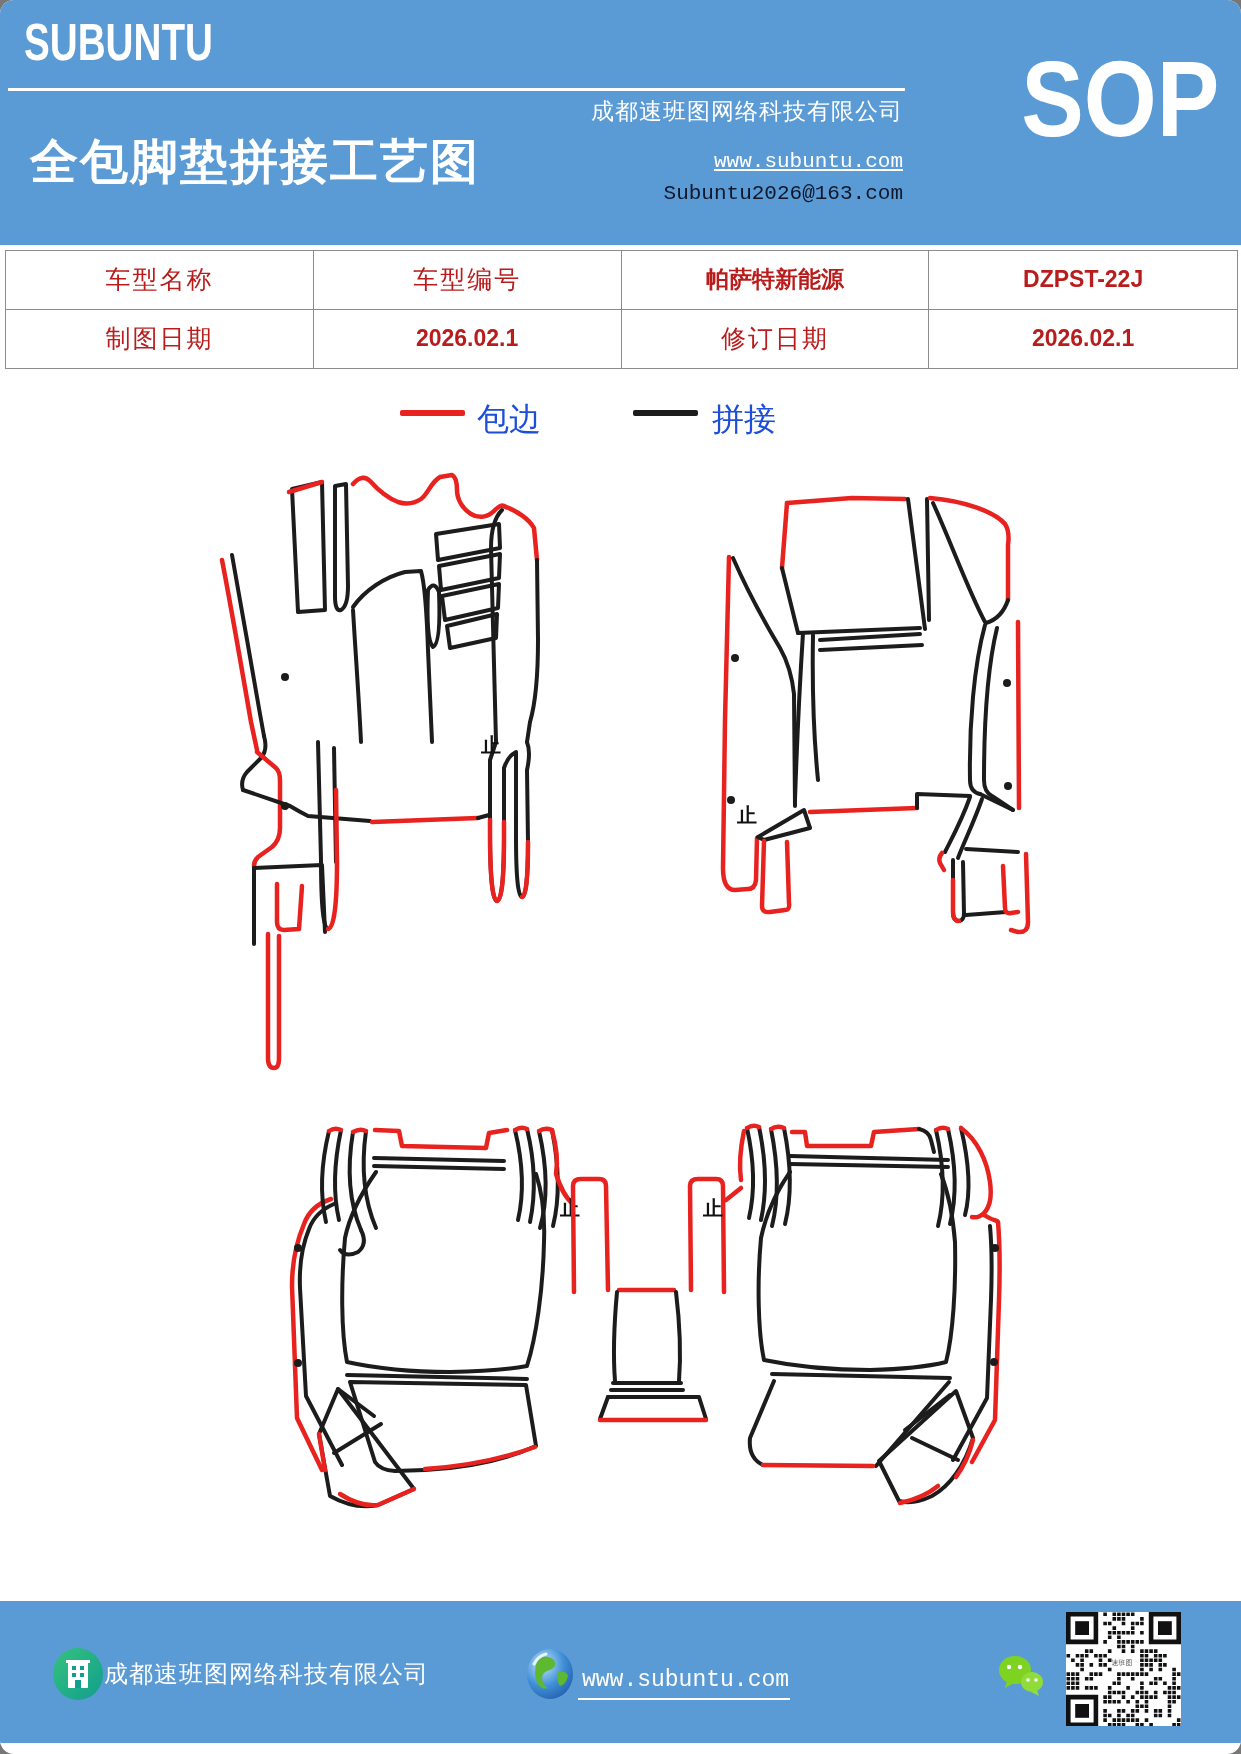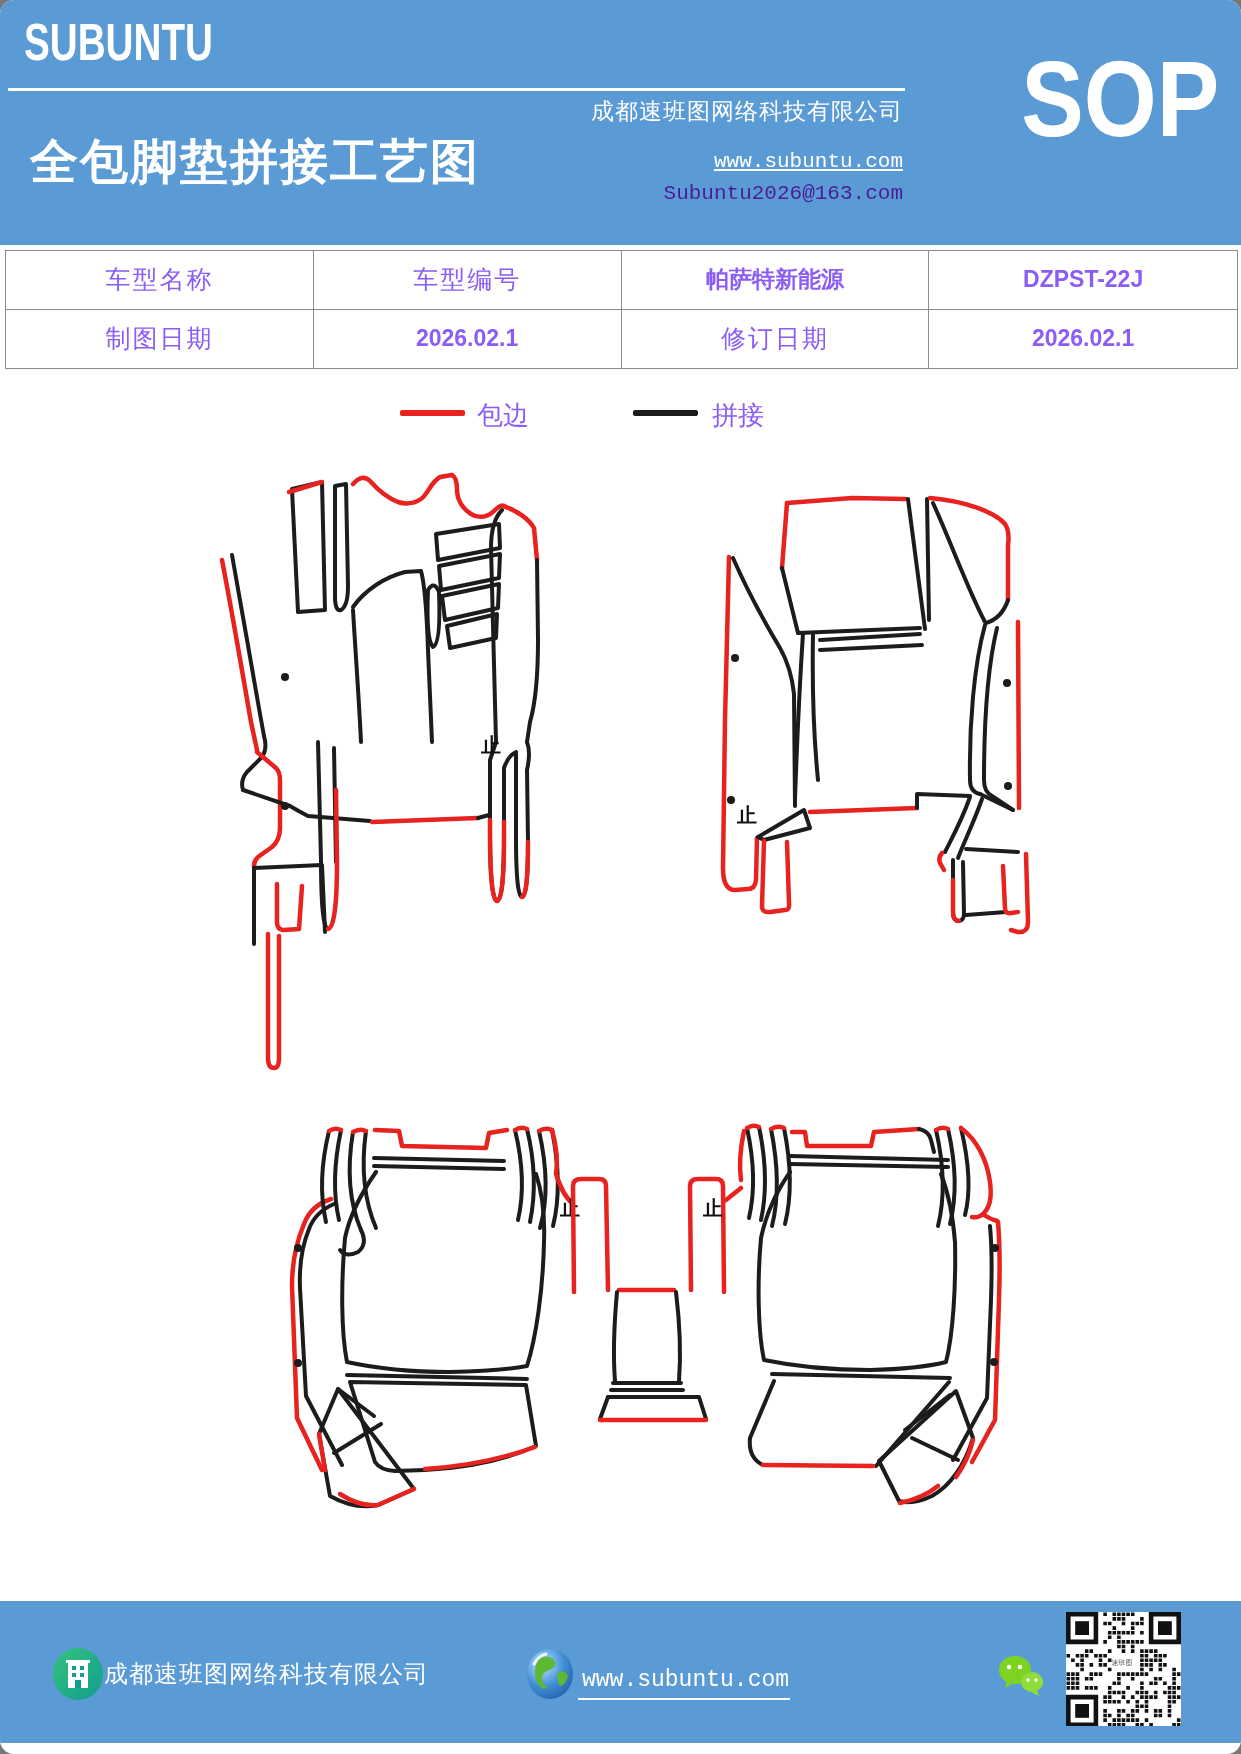--- a/index.html
+++ b/index.html
@@ -15,38 +15,38 @@
         font-family:"Liberation Sans",sans-serif;}
   .header-rule{position:absolute;left:8px;top:88px;width:897px;height:3px;background:#fff;}
   .header-company{position:absolute;right:338px;top:96px;color:#fff;font-size:23px;
         font-family:"Liberation Serif","DejaVu Serif",serif;letter-spacing:1px;}
   .sop{position:absolute;right:22px;top:38px;color:#fff;font-size:102px;font-weight:700;
         transform:scale(.92,1.05);transform-origin:right top;font-family:"Liberation Sans",sans-serif;}
   .doc-title{position:absolute;left:30px;top:130px;color:#fff;font-size:48px;font-weight:700;
         letter-spacing:2px;font-family:"Liberation Sans",sans-serif;}
   .header-site{position:absolute;right:338px;top:150px;color:#fff;font-size:21px;
         font-family:"Liberation Mono","DejaVu Sans Mono",monospace;text-decoration:underline;cursor:pointer;}
-  .header-email{position:absolute;right:338px;top:182px;color:#4c1d95;font-size:21px;
+  .header-email{position:absolute;right:338px;top:182px;color:#0f172a;font-size:21px;
         font-family:"Liberation Mono","DejaVu Sans Mono",monospace;}
   
   .info-table{position:absolute;left:5px;top:250px;width:1231px;height:117px;
         border:1.5px solid #8c8c8c;display:grid;grid-template-columns:1fr 1fr 1fr 1fr;
         grid-template-rows:1fr 1fr;}
   .cell{border-right:1.5px solid #8c8c8c;border-bottom:1.5px solid #8c8c8c;
-        display:flex;align-items:center;justify-content:center;color:#8b5cf6;}
+        display:flex;align-items:center;justify-content:center;color:#b91c1c;}
   .cell:nth-child(4n){border-right:none;text-align:right;}
   .cell:nth-child(n+5){border-bottom:none;}
   .cell.lab{font-size:25px;font-family:"Liberation Serif","DejaVu Serif",serif;letter-spacing:2px;}
   .cell.val{font-size:23px;font-weight:700;font-family:"Liberation Sans",sans-serif;}
   
   .legend{position:absolute;left:0;top:398px;width:1241px;height:40px;}
   .sw{position:absolute;top:12px;height:6px;border-radius:2px;}
   .sw.red{left:400px;width:65px;background:var(--edge-red);}
   .sw.blk{left:633px;width:65px;background:var(--seam-black);}
-  .legend-label{position:absolute;top:0px;font-size:26px;color:#8b5cf6;
+  .legend-label{position:absolute;top:0px;font-size:32px;color:#1d4ed8;
         font-family:Liberation Serif, serif;}
   .legend-label.l1{left:477px;}
   .legend-label.l2{left:712px;}
   
   .diagram{position:absolute;left:0;top:420px;}
   .k{fill:none;stroke:var(--seam-black);stroke-width:4;stroke-linecap:round;stroke-linejoin:round;}
   .r{fill:none;stroke:var(--edge-red);stroke-width:4.5;stroke-linecap:round;stroke-linejoin:round;}
   .dot{fill:var(--seam-black);stroke:none;}
   .stop{font:700 20px "Liberation Serif","DejaVu Serif",serif;fill:#111;}
   

